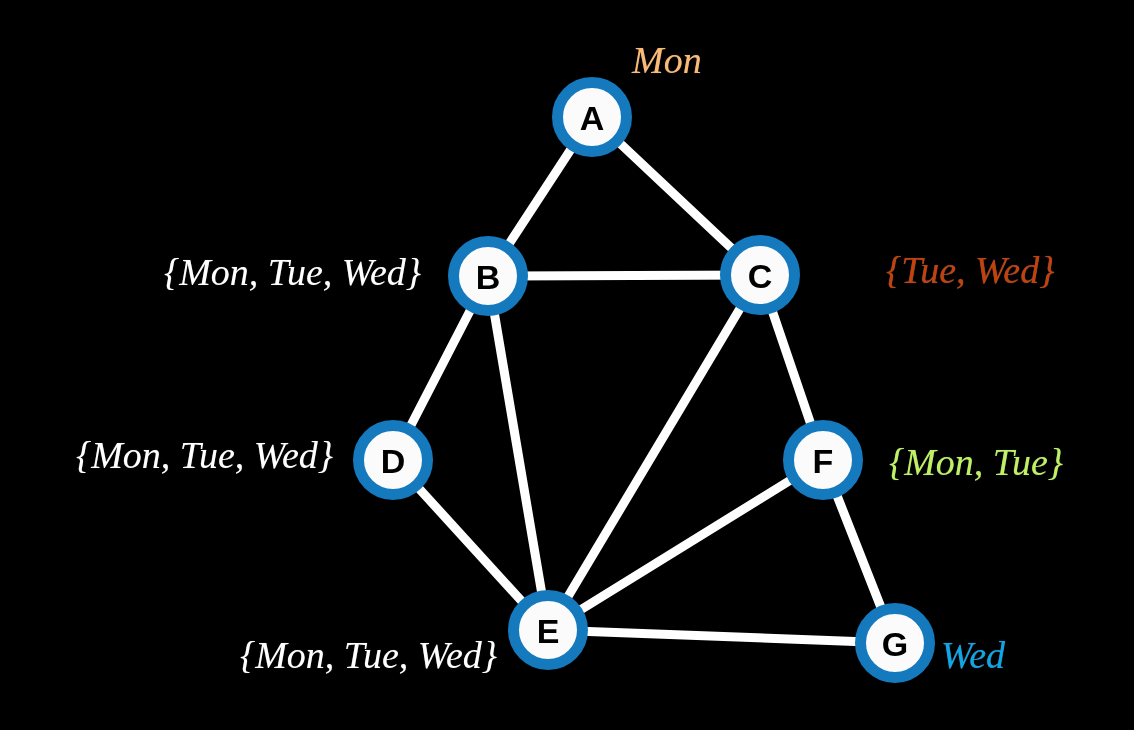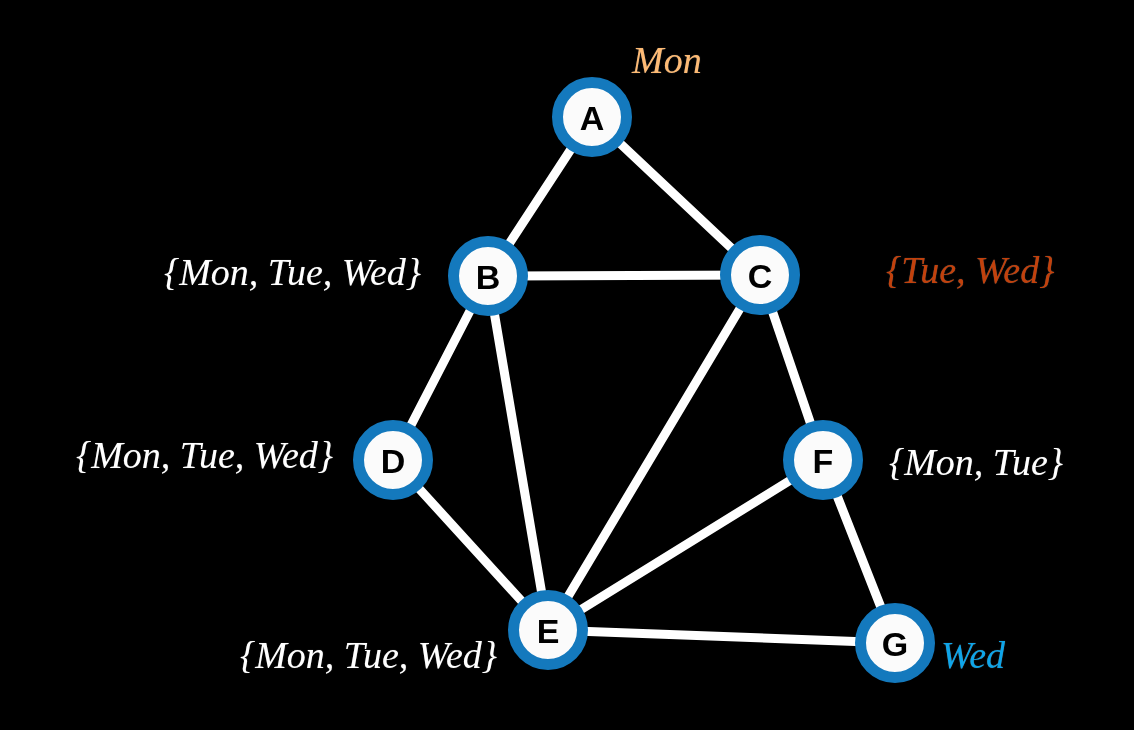--- a/index.html
+++ b/index.html
@@ -107,17 +107,17 @@
         </g>
       </g>
   </svg>
 
   <div id="label-layer">
       <div class="domain-label lbl-right" style="left: 632px; top: 60px; color: #fdba74;">Mon</div>
       <div class="domain-label lbl-left" style="left: 421px; top: 272px; color: rgb(255, 255, 255);">{Mon, Tue, Wed}</div>
       <div class="domain-label lbl-right" style="left: 842px; top: 270px; color: #c2410c; margin-left: 44px;">{Tue, Wed}</div>
       <div class="domain-label lbl-left" style="left: 333px; top: 455px; color: rgb(255, 255, 255);">{Mon, Tue, Wed}</div>
       <div class="domain-label lbl-left" style="left: 497px; top: 655px; color: rgb(255, 255, 255);">{Mon, Tue, Wed}</div>
-      <div class="domain-label lbl-right" style="left: 889px; top: 462px; color: #ffffff;">{Mon, Tue}</div>
+      <div class="domain-label lbl-right" style="left: 889px; top: 462px; color: #bef264;">{Mon, Tue}</div>
       <div class="domain-label lbl-right" style="left: 941px; top: 655px; color: #0ea5e9;">Wed</div>
     </div>
 
 </div>
 
 </body></html>

